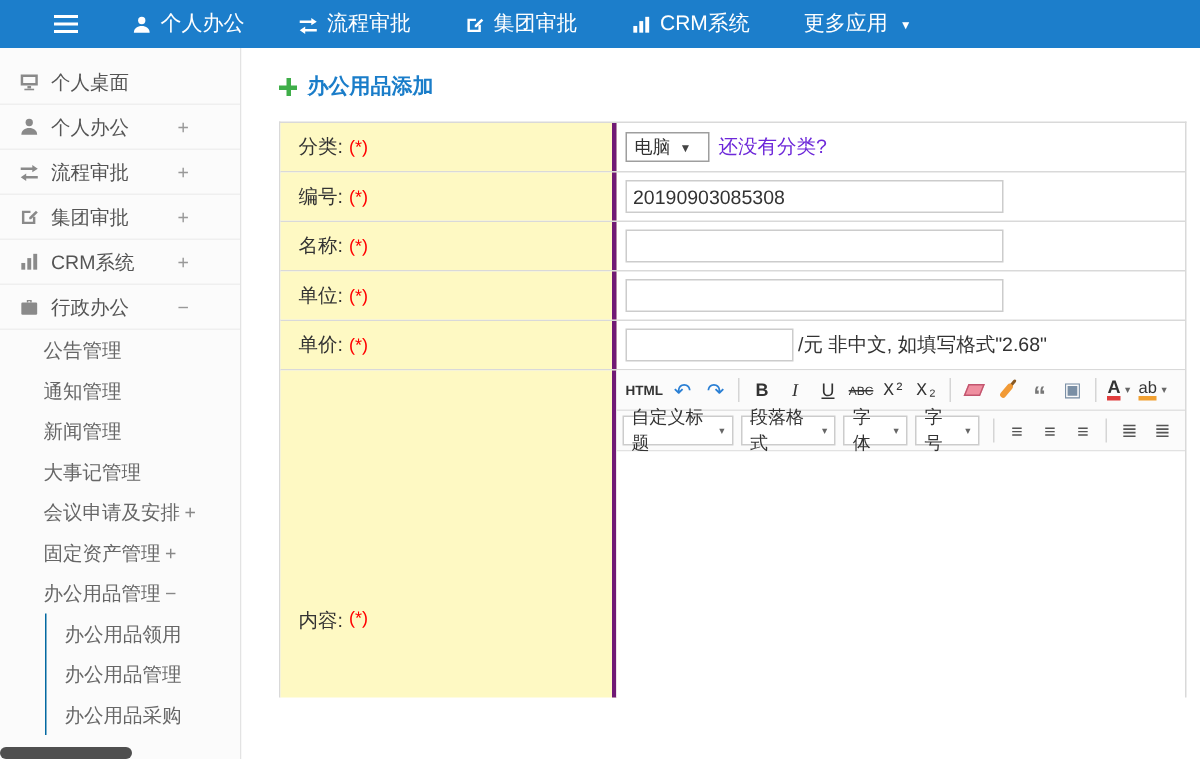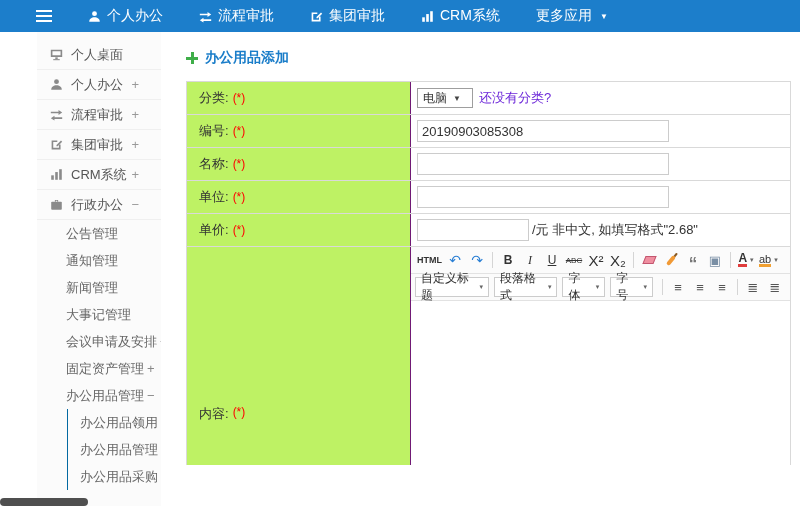--- a/index.html
+++ b/index.html
@@ -12,22 +12,22 @@
   .logo { width:162px; padding-left:10px; font-size:14px; font-weight:bold; color:#f5ee4f; }
   .hamburger { width:16px; height:12px; margin-left:36px; border-top:2px solid #fff;
     border-bottom:2px solid #fff; position:relative; cursor:pointer; flex:none; }
   .hamburger::after { content:""; position:absolute; left:0; top:3px; width:16px; height:2px; background:#fff; }
   .topnav { display:flex; margin-left:36px; gap:36px; }
   .nav-item { display:flex; align-items:center; gap:6px; font-size:14px; cursor:pointer; white-space:nowrap; }
   .nav-item svg { fill:#fff; }
   .tcaret { font-size:8px; margin-left:2px; }
 
   
-  .sidebar { position:absolute; top:32px; left:0; width:137px; bottom:0;
-    background:#fbfbfb; border-right:1px solid #e3e3e3; padding-top:8px;margin-left:37px; }
+  .sidebar { position:absolute; top:32px; left:0; width:161px; bottom:0;
+    background:#fbfbfb; border-right:1px solid #e3e3e3; padding-top:8px; }
   .side-item { position:relative; height:30px; display:flex; align-items:center; gap:8px;
     padding-left:13px; font-size:13px; color:#555; border-bottom:1px solid #efefef; cursor:pointer; }
   .side-item svg { fill:#8a8a8a; flex:none; }
   .sexpand { position:absolute; right:34px; color:#999; font-size:13px; }
   .sub-item { height:27px; display:flex; align-items:center; padding-left:29px;
     font-size:13px; color:#666; cursor:pointer; }
   .subexpand { margin-left:3px; color:#888; }
   .subsub-group { margin-left:30px; border-left:1px solid #0369a1; }
   .subsub-item { height:27px; display:flex; align-items:center; padding-left:12px;
     font-size:13px; color:#666; cursor:pointer; }
@@ -38,21 +38,21 @@
   .main { position:absolute; top:32px; left:161px; right:0; bottom:0; background:#fff;
     padding:17px 0 0 25px; overflow:hidden; }
   .page-title-row { display:flex; align-items:center; gap:7px; margin-bottom:14px; }
   .plus-icon { position:relative; width:12px; height:12px; flex:none; }
   .plus-icon::before { content:""; position:absolute; left:0; top:4.5px; width:12px; height:3px; background:#3fae49; }
   .plus-icon::after  { content:""; position:absolute; left:4.5px; top:0; width:3px; height:12px; background:#3fae49; }
   .page-title { font-size:14px; font-weight:bold; color:#1a7dc9; }
 
   .form-table { width:605px; border:1px solid #d9d9d9; border-bottom:none; }
   .frow { display:flex; border-bottom:1px solid #d9d9d9; min-height:33px; }
-  .fcell-label { width:224px; flex:none; border-right:1px solid #701a75; background:#bef264;
+  .fcell-label { width:224px; flex:none; border-right:3px solid #701a75; background:#fef9c3;
     display:flex; align-items:center; gap:4px; padding-left:12px; font-size:13px; color:#333; }
   .req { color:#f00; font-size:12px; }
   .fcell-field { flex:1; display:flex; align-items:center; padding-left:6px; font-size:13px; color:#333; }
   .txt-input { height:22px; width:252px; border:1px solid #ccc; background:#fff;
     padding:0 4px; font-size:13px; font-family:inherit; color:#333; }
   .txt-input.short { width:112px; }
   .kselect { height:20px; min-width:56px; border:1px solid #9e9e9e; background:#fff;
     display:inline-flex; align-items:center; gap:6px; padding:0 3px 0 5px; font-size:12px;
     color:#333; cursor:pointer; margin-right:6px; }
   .kselect .sel-arrow { font-size:8px; color:#444; }
@@ -69,21 +69,21 @@
   .etb { display:flex; align-items:center; background:#fbfbfb; padding:2px 4px;
     height:27px; border-bottom:1px solid #e2e2e2; flex:none; }
   .ebtn { min-width:20px; height:20px; display:inline-flex; align-items:center; justify-content:center;
     font-size:12px; color:#333; cursor:pointer; margin:0 1px; padding:0 1px; border-radius:2px; }
   .ebtn.htmlb { font-size:9px; font-weight:bold; letter-spacing:0; }
   .ebtn.blue { color:#2a7fd4; font-size:14px; }
   .ebtn.boldb { font-weight:bold; }
   .ebtn.italicb { font-style:italic; font-family:"Liberation Serif",serif; }
   .ebtn.underb { text-decoration:underline; }
   .ebtn.strikeb { font-size:8px; text-decoration:line-through; }
-  .ebtn.supb, .ebtn.subb { font-size:15px; }
+  .ebtn.supb, .ebtn.subb { font-size:12px;font-family:Liberation Mono, monospace; }
   .ebtn.quoteb { font-size:17px; font-weight:bold; color:#777; line-height:8px; padding-top:8px; }
   .ebtn.imgb { color:#7a8fa5; font-size:13px; }
   .esep { width:1px; height:16px; background:#d5d5d5; margin:0 4px; flex:none; }
   .eraser { display:inline-block; width:11px; height:8px; background:#ef8fa0;
     border:1px solid #c2566f; transform:skewX(-22deg); }
   .brush { display:inline-block; width:4px; height:11px; background:#f19a36;
     border-radius:2px; transform:rotate(40deg); box-shadow:0 -5px 0 -1px #8a5a23; }
   .combo { gap:3px; }
   .letterA { font-weight:bold; font-size:12px; border-bottom:3px solid #e03c3c; line-height:11px; }
   .letterab { font-size:11px; border-bottom:3px solid #f1a031; line-height:10px; }

